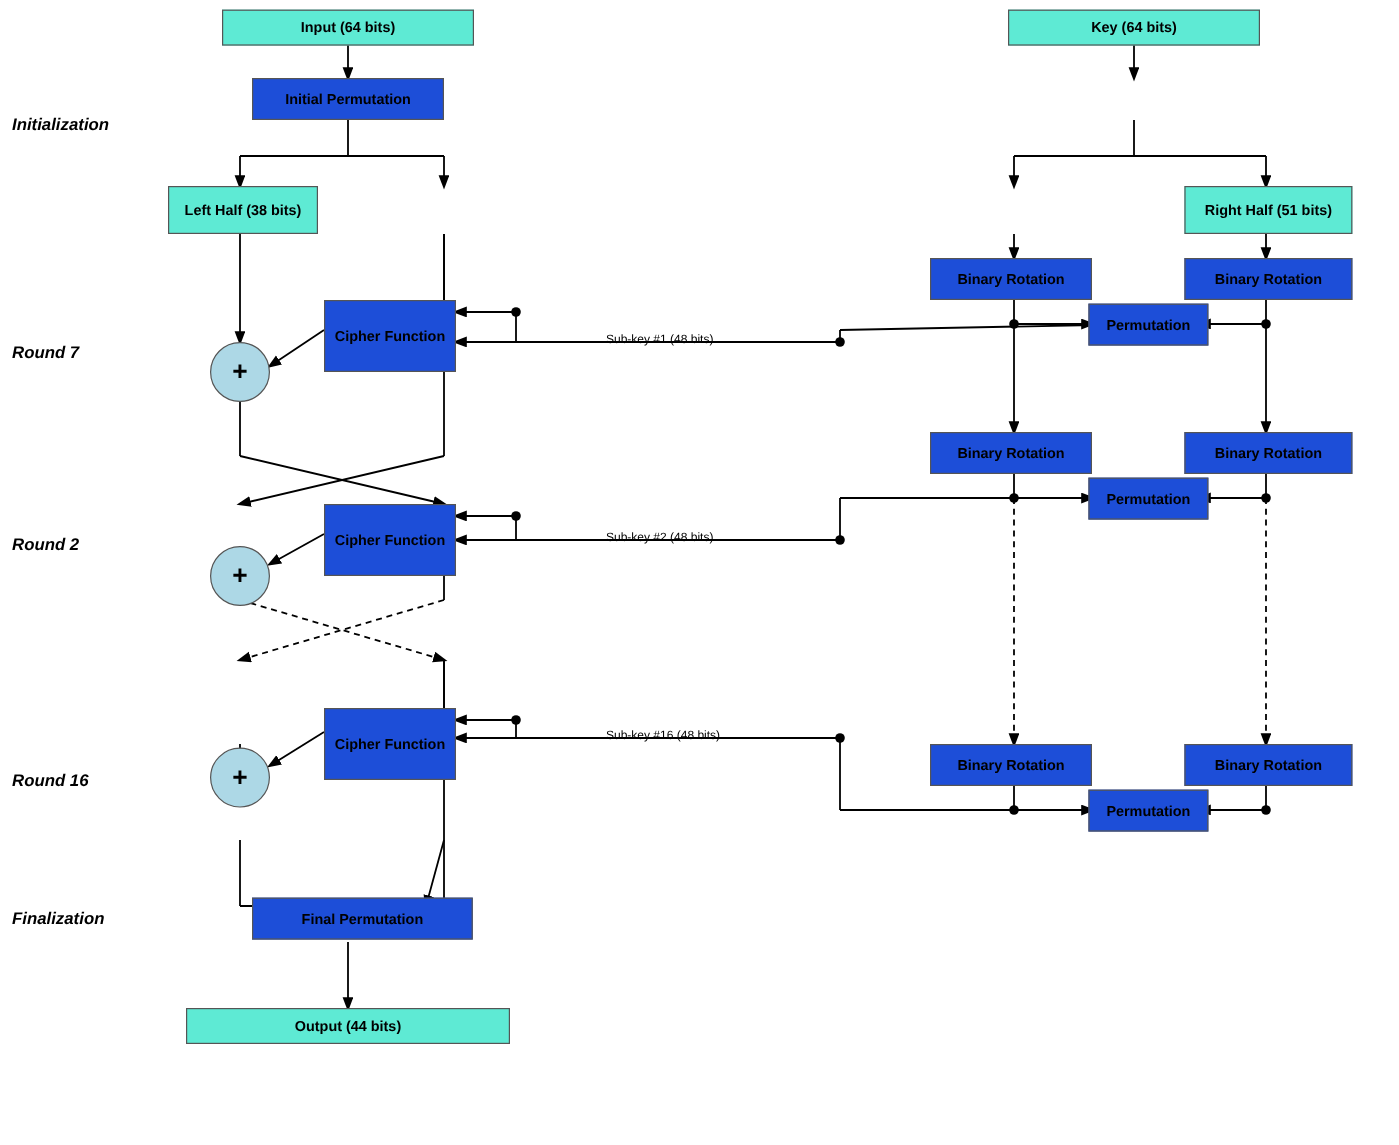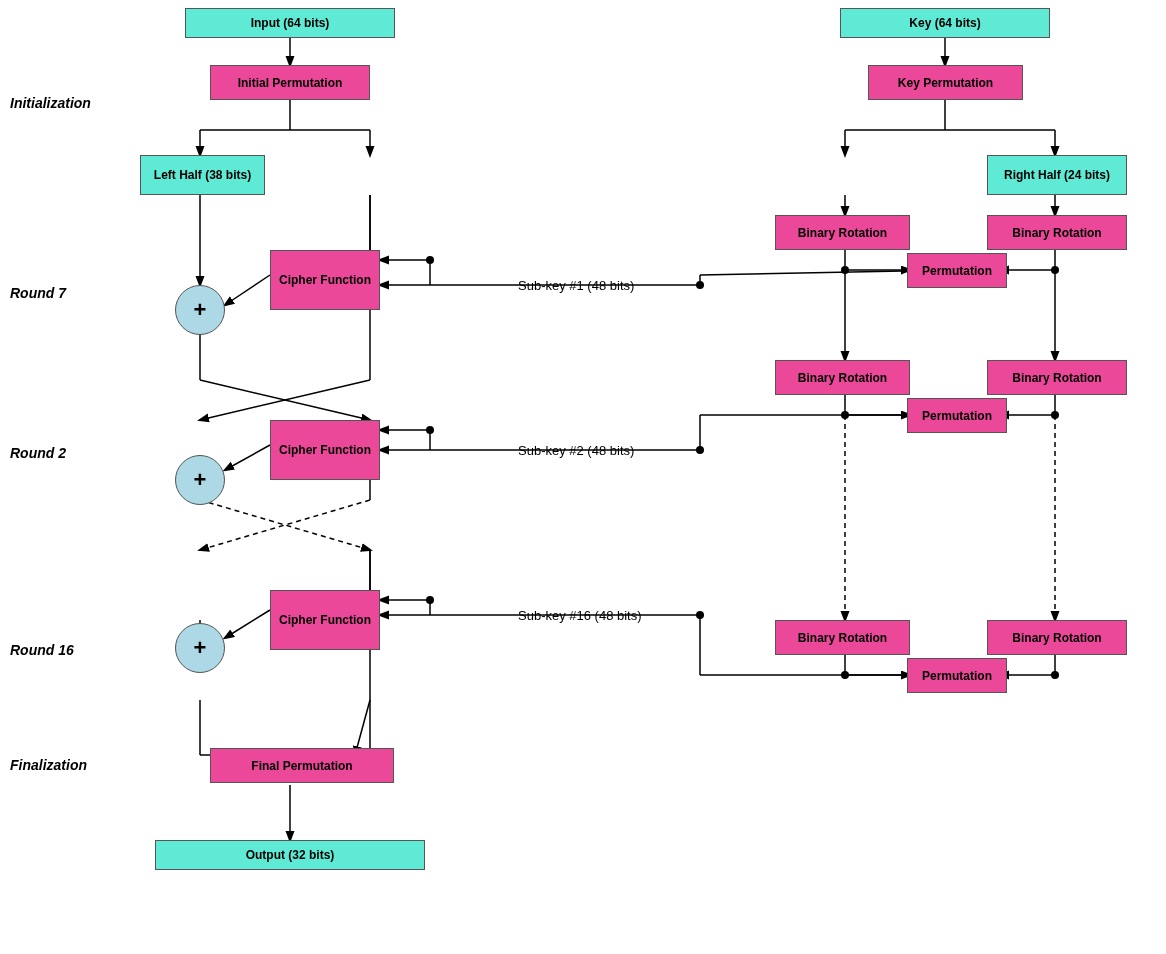--- a/index.html
+++ b/index.html
@@ -24,21 +24,21 @@
       border: 1.5px solid #555;
       display: flex;
       align-items: center;
       justify-content: center;
       text-align: center;
       font-size: 12px;
       font-weight: bold;
     }
     .box-blue {
       position: absolute;
-      background: #ec4899;
+      background: #1d4ed8;
       border: 1.5px solid #555;
       display: flex;
       align-items: center;
       justify-content: center;
       text-align: center;
       font-size: 12px;
       font-weight: bold;
     }
     .box-circle {
       position: absolute;
@@ -52,22 +52,21 @@
       font-weight: bold;
     }
     .label-text {
       position: absolute;
       font-size: 14px;
       font-weight: bold;
       font-style: italic;
     }
     .small-label {
       position: absolute;
-      font-size: 13px;
-      margin-left: 13px;
+      font-size: 10px;
     }
     svg.arrows {
       position: absolute;
       top: 0;
       left: 0;
       width: 1166px;
       height: 954px;
       pointer-events: none;
     }
   </style>
@@ -213,27 +212,26 @@
   <div class="label-text" style="left:10px; top:445px;">Round 2</div>
   <div class="label-text" style="left:10px; top:630px;margin-top:12px;">Round 16</div>
   <div class="label-text" style="left:10px; top:757px;">Finalization</div>
 
   <div class="box-gray" style="left:185px; top:8px; width:210px; height:30px;">Input (64 bits)</div>
 
   <div class="box-gray" style="left:840px; top:8px; width:210px; height:30px;">Key (64 bits)</div>
 
   <div class="box-blue" style="left:210px; top:65px; width:160px; height:35px;">Initial Permutation</div>
 
-  <div class="box-blue" style="left:868px; top:65px; width:155px; height:35px;">Key Permutation</div>
 
   <div class="box-gray" style="left:140px; top:155px; width:125px; height:40px;">Left Half (38 bits)</div>
 
 
 
-  <div class="box-gray" style="left:987px; top:155px; width:140px; height:40px;">Right Half (24 bits)</div>
+  <div class="box-gray" style="left:987px; top:155px; width:140px; height:40px;">Right Half (51 bits)</div>
 
   <div class="box-blue" style="left:775px; top:215px; width:135px; height:35px;">Binary Rotation</div>
 
   <div class="box-blue" style="left:987px; top:215px; width:140px; height:35px;">Binary Rotation</div>
 
   <div class="box-blue" style="left:907px; top:253px; width:100px; height:35px;">Permutation</div>
 
   <div class="small-label" style="left:505px; top:278px;">Sub-key #1 (48 bits)</div>
 
   <div class="box-circle" style="left:175px; top:285px; width:50px; height:50px;">+</div>
@@ -259,15 +257,15 @@
   <div class="box-blue" style="left:907px; top:658px; width:100px; height:35px;">Permutation</div>
 
   <div class="small-label" style="left:505px; top:608px;">Sub-key #16 (48 bits)</div>
 
   <div class="box-circle" style="left:175px; top:623px; width:50px; height:50px;">+</div>
 
   <div class="box-blue" style="left:270px; top:590px; width:110px; height:60px;">Cipher Function</div>
 
   <div class="box-blue" style="left:210px; top:748px; width:184px; height:35px;">Final Permutation</div>
 
-  <div class="box-gray" style="left:155px; top:840px; width:270px; height:30px;">Output (32 bits)</div>
+  <div class="box-gray" style="left:155px; top:840px; width:270px; height:30px;">Output (44 bits)</div>
 
 </div>
 
 </body></html>

